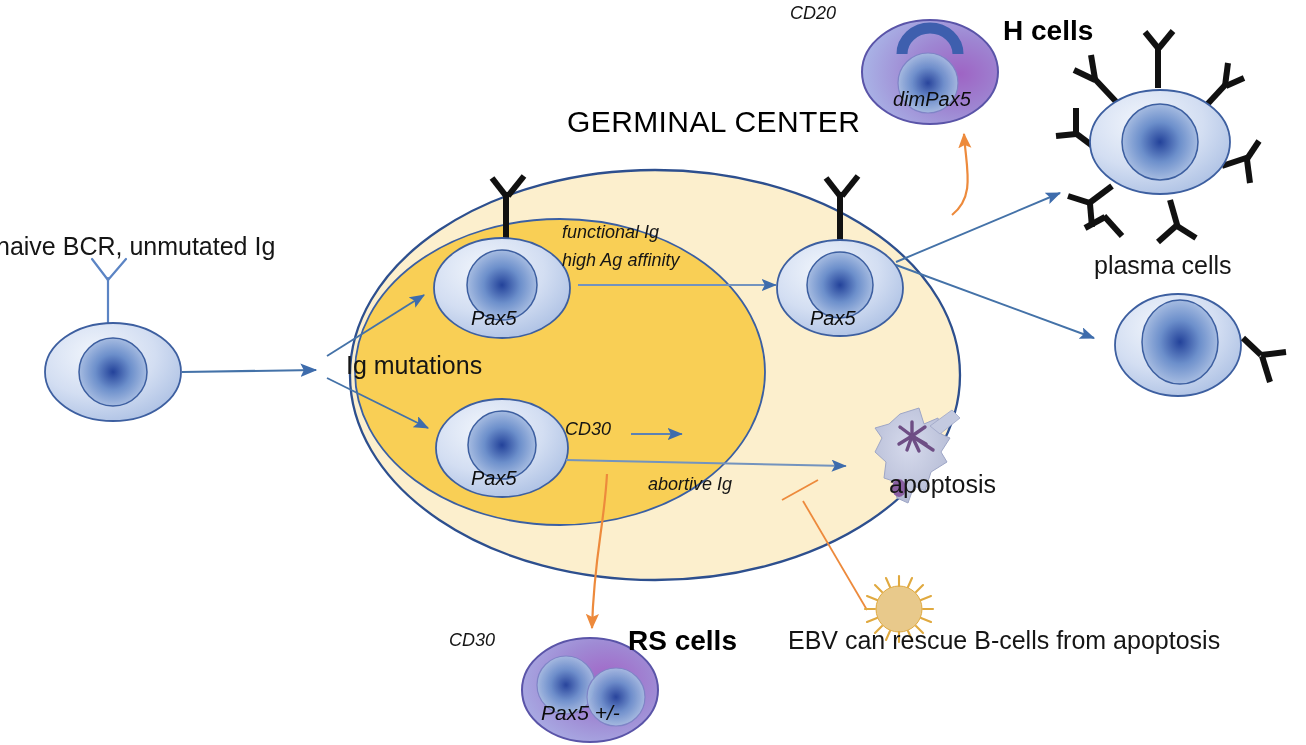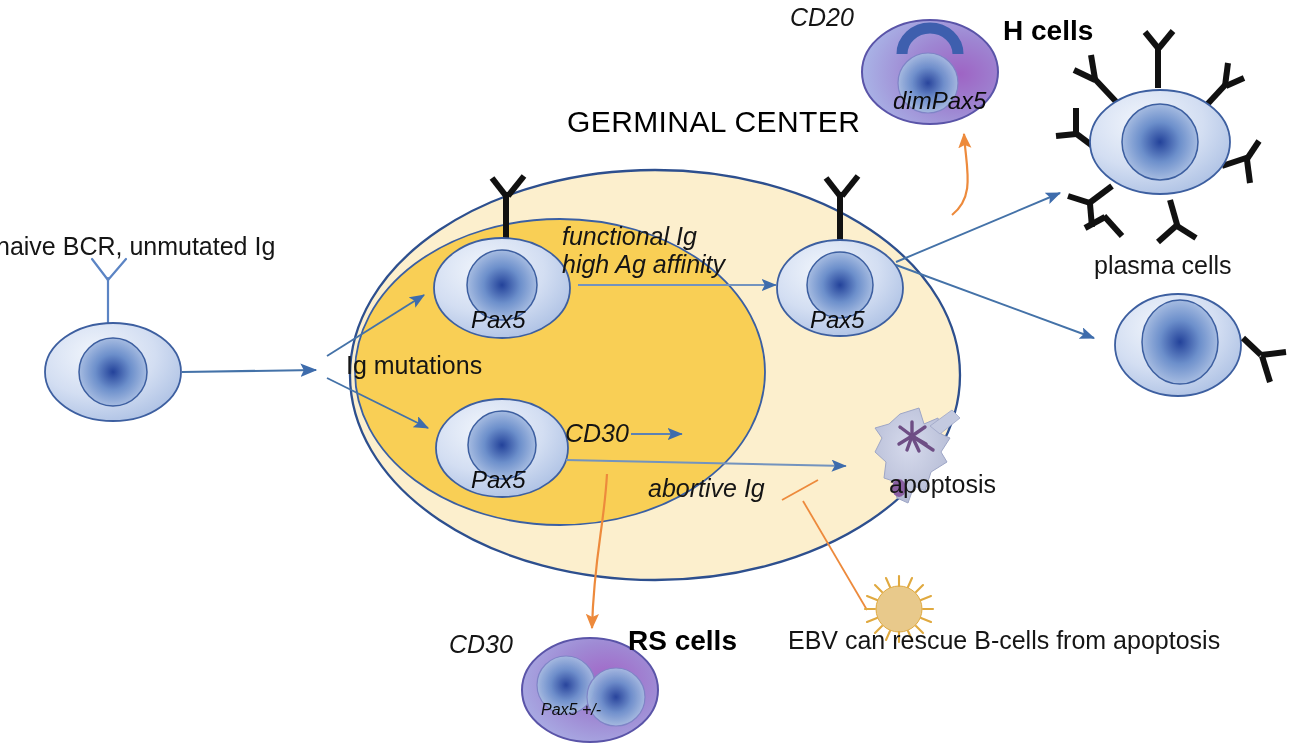--- a/index.html
+++ b/index.html
@@ -2,25 +2,25 @@
 <html><head>
 <meta charset="utf-8">
 <style>
   html,body{margin:0;padding:0;background:#ffffff;}
   body{width:1306px;height:745px;overflow:hidden;
        font-family:"Liberation Sans", sans-serif;color:#111;}
   #stage{position:relative;width:1306px;height:745px;background:#fff;}
   svg.layer{position:absolute;left:0;top:0;width:1306px;height:745px;}
   .lbl{position:absolute;white-space:nowrap;line-height:1.12;}
   .plain{font-size:25px;color:#151515;font-weight:400;}
-  .ital{font-size:25px;color:#151515;font-style:italic;font-weight:400;}
+  .ital{font-size:18px;color:#151515;font-style:italic;font-weight:400;}
   .bold{font-size:28px;color:#000;font-weight:700;text-align:right;}
   .gc{font-size:30px;color:#000000;letter-spacing:.4px;}
-  .cellname{font-size:24px;font-style:italic;color:#0c0c0c;}
-  .cellname2{font-size:16px;font-style:italic;color:#0c0c0c;}
+  .cellname{font-size:20px;font-style:italic;color:#0c0c0c;}
+  .cellname2{font-size:21px;font-style:italic;color:#0c0c0c;}
 </style>
 </head>
 <body>
 
 <div id="stage">
 
   <svg class="layer" viewBox="0 0 1306 745">
     <defs>
       <radialGradient id="gBody" cx="38%" cy="32%" r="78%">
         <stop offset="0%" stop-color="#F2F6FC"></stop>

